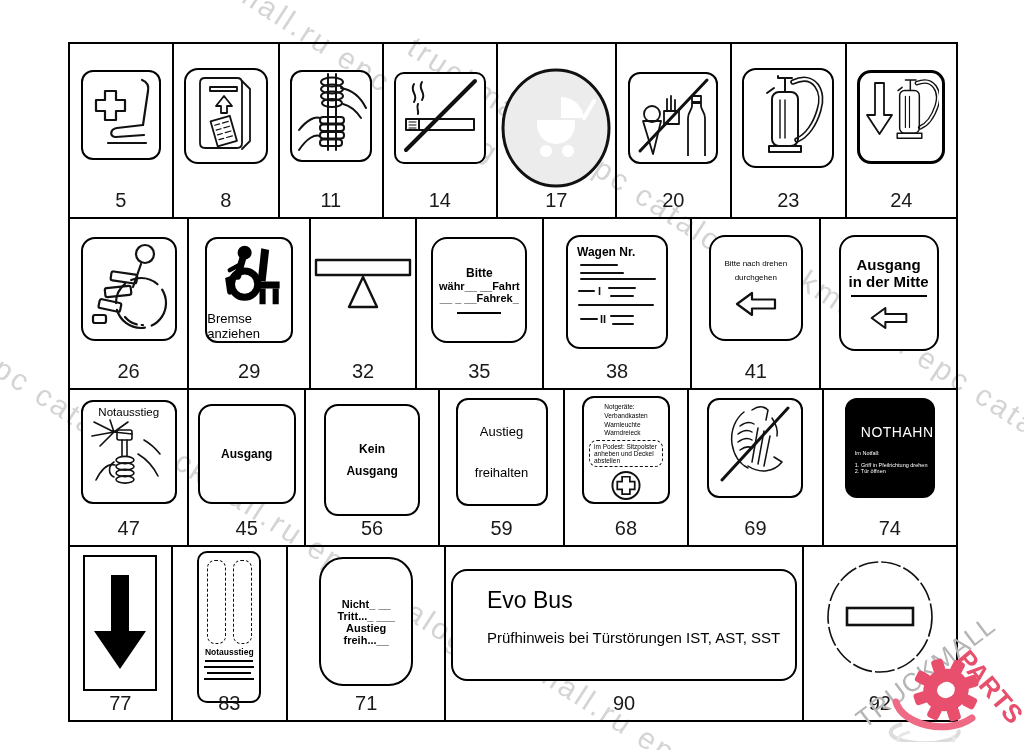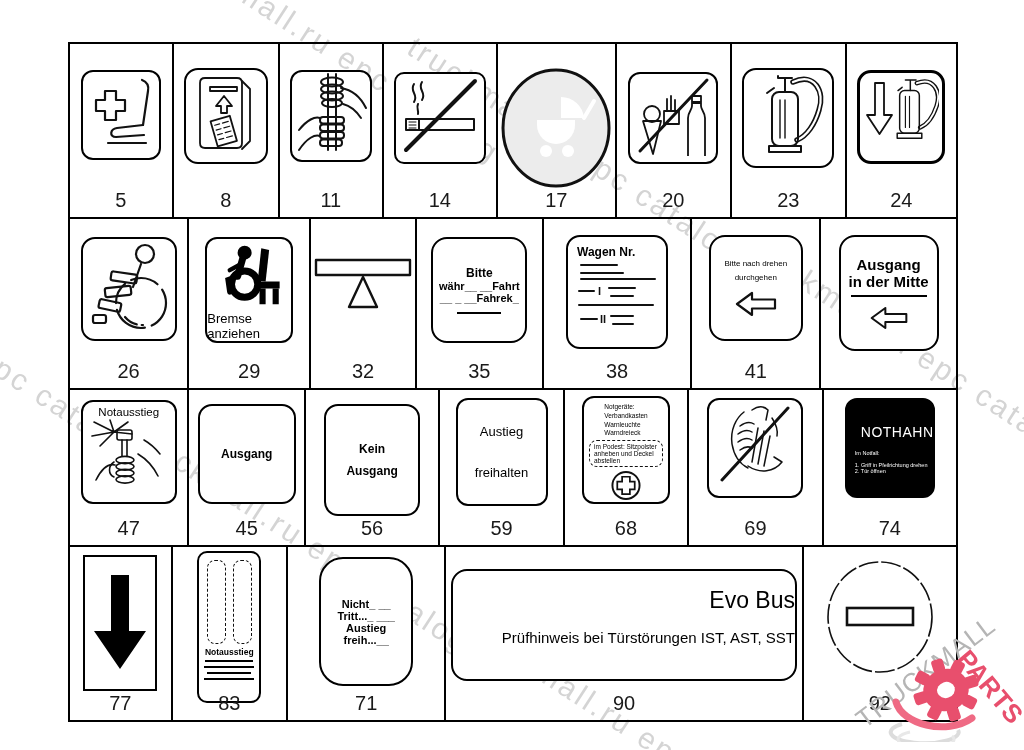--- a/index.html
+++ b/index.html
@@ -388,21 +388,21 @@
     <div class="cell" style="width:159px">
       <div class="sign" style="width:94px;height:129px;margin-top:10px;border-radius:24px;justify-content:center">
         <div class="t-b" style="font-size:11px">Nicht_ __</div>
         <div class="t-b" style="font-size:11px">Tritt..._ ___</div>
         <div class="t-b" style="font-size:11px">Austieg</div>
         <div class="t-b" style="font-size:11px">freih...__</div>
       </div>
       <div class="num">71</div>
     </div>
     <div class="cell" style="width:359px">
-      <div class="sign" style="width:346px;height:112px;margin-top:22px;border-radius:16px;align-items:flex-end;box-sizing:border-box">
+      <div class="sign" style="width:346px;height:112px;margin-top:22px;border-radius:16px;align-items:flex-start;padding-left:34px;box-sizing:border-box">
         <div style="font-size:23px;margin-top:16px">Evo Bus</div>
         <div style="font-size:15px;margin-top:15px">Prüfhinweis bei Türstörungen IST, AST, SST</div>
       </div>
       <div class="num">90</div>
     </div>
     <div class="cell" style="width:153px">
       <svg width="112" height="118" viewBox="0 0 112 118" style="margin-top:12px">
         <ellipse cx="56" cy="58" rx="52" ry="55" fill="none" stroke="#111" stroke-width="1.6" stroke-dasharray="20 3"></ellipse>
         <rect x="23" y="49" width="66" height="17" fill="none" stroke="#111" stroke-width="2.6"></rect>
       </svg>

